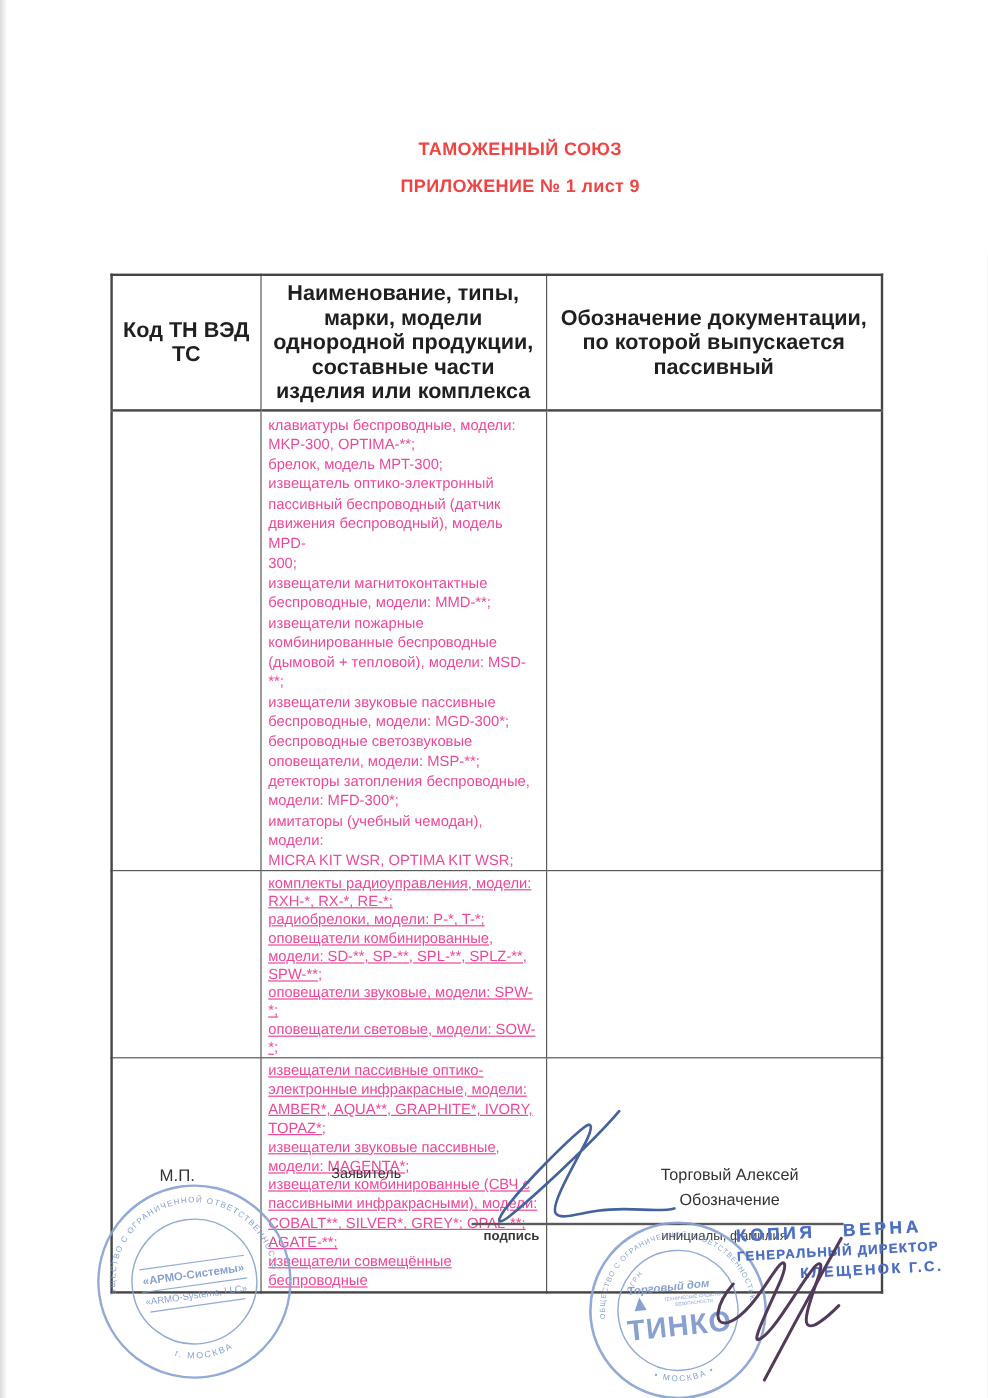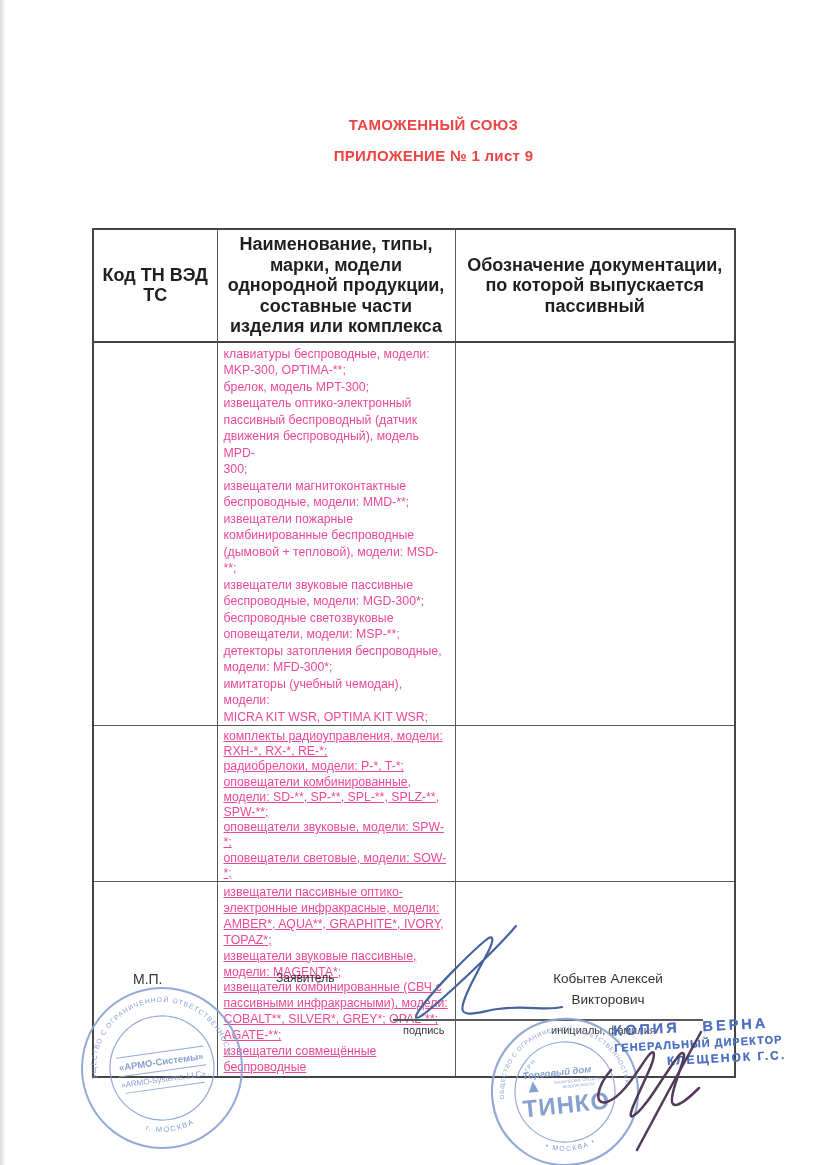--- a/index.html
+++ b/index.html
@@ -34,21 +34,21 @@
   td.products{white-space:pre-line;padding:3px 6px 0 6px;text-align:left;color:#ec4899;}
   tr.row-a{height:332px}  tr.row-a td.products{line-height:16.5px;}
   tr.row-b{height:124px}  tr.row-b td.products{line-height:15.2px;text-decoration:underline;}
   tr.row-c{height:177px}  tr.row-c td.products{line-height:15.9px;text-decoration:underline;}
 
   .mp-label{position:absolute;left:133px;top:971px;font-size:14px;color:#333;}
   .applicant-label{position:absolute;left:248px;top:971px;font-size:12px;color:#333;margin-left:28px;}
   .applicant-name{position:absolute;left:508px;top:969px;width:200px;text-align:center;
     font-size:13.5px;line-height:20.5px;color:#333;}
   .sig-line{position:absolute;left:393px;top:1019px;width:310px;border-top:2px solid #5a5a5a;}
-  .sig-caption{position:absolute;left:403px;top:1024px;font-size:11px;color:#3a3a3a;}
+  .sig-caption{position:absolute;left:403px;top:1024px;font-size:11px;color:#3a3a3a;font-weight:bold;}
   .initials-caption{position:absolute;left:551px;top:1024px;font-size:11px;color:#3a3a3a;}
 
   .stamp{position:absolute;opacity:.92;}
   .stamp-armo{left:78px;top:984px;transform:rotate(-8deg);}
   .stamp-tinko{left:489px;top:1016px;transform:rotate(-6deg);}
   .stamp text{fill:#7d99ce;}
   .stamp .ring{stroke:#8aa3d4;fill:none;}
   .stamp .rule{stroke:#8aa3d4;stroke-width:1;}
 
   .copy-mark{position:absolute;left:614px;top:1018px;width:185px;
@@ -140,22 +140,22 @@
 AGATE-**;
 извещатели совмещённые беспроводные</td>
         <td></td>
       </tr>
     </tbody>
   </table>
 
   <div class="mp-label">М.П.</div>
   <div class="applicant-label">Заявитель</div>
   <div class="applicant-name">
-    <div>Кобытев Алексей</div>
-    <div>Викторович</div>
+    <div>Торговый Алексей</div>
+    <div>Обозначение</div>
   </div>
   <div class="sig-line"></div>
   <div class="sig-caption">подпись</div>
   <div class="initials-caption">инициалы, фамилия</div>
 
   <svg class="stamp stamp-armo" width="168" height="168" viewBox="0 0 168 168">
     <defs>
       <path id="armo-arc-top" d="M 18,84 A 66,66 0 0,1 150,84"></path>
       <path id="armo-arc-bottom" d="M 20,84 A 64,64 0 0,0 148,84"></path>
     </defs>

